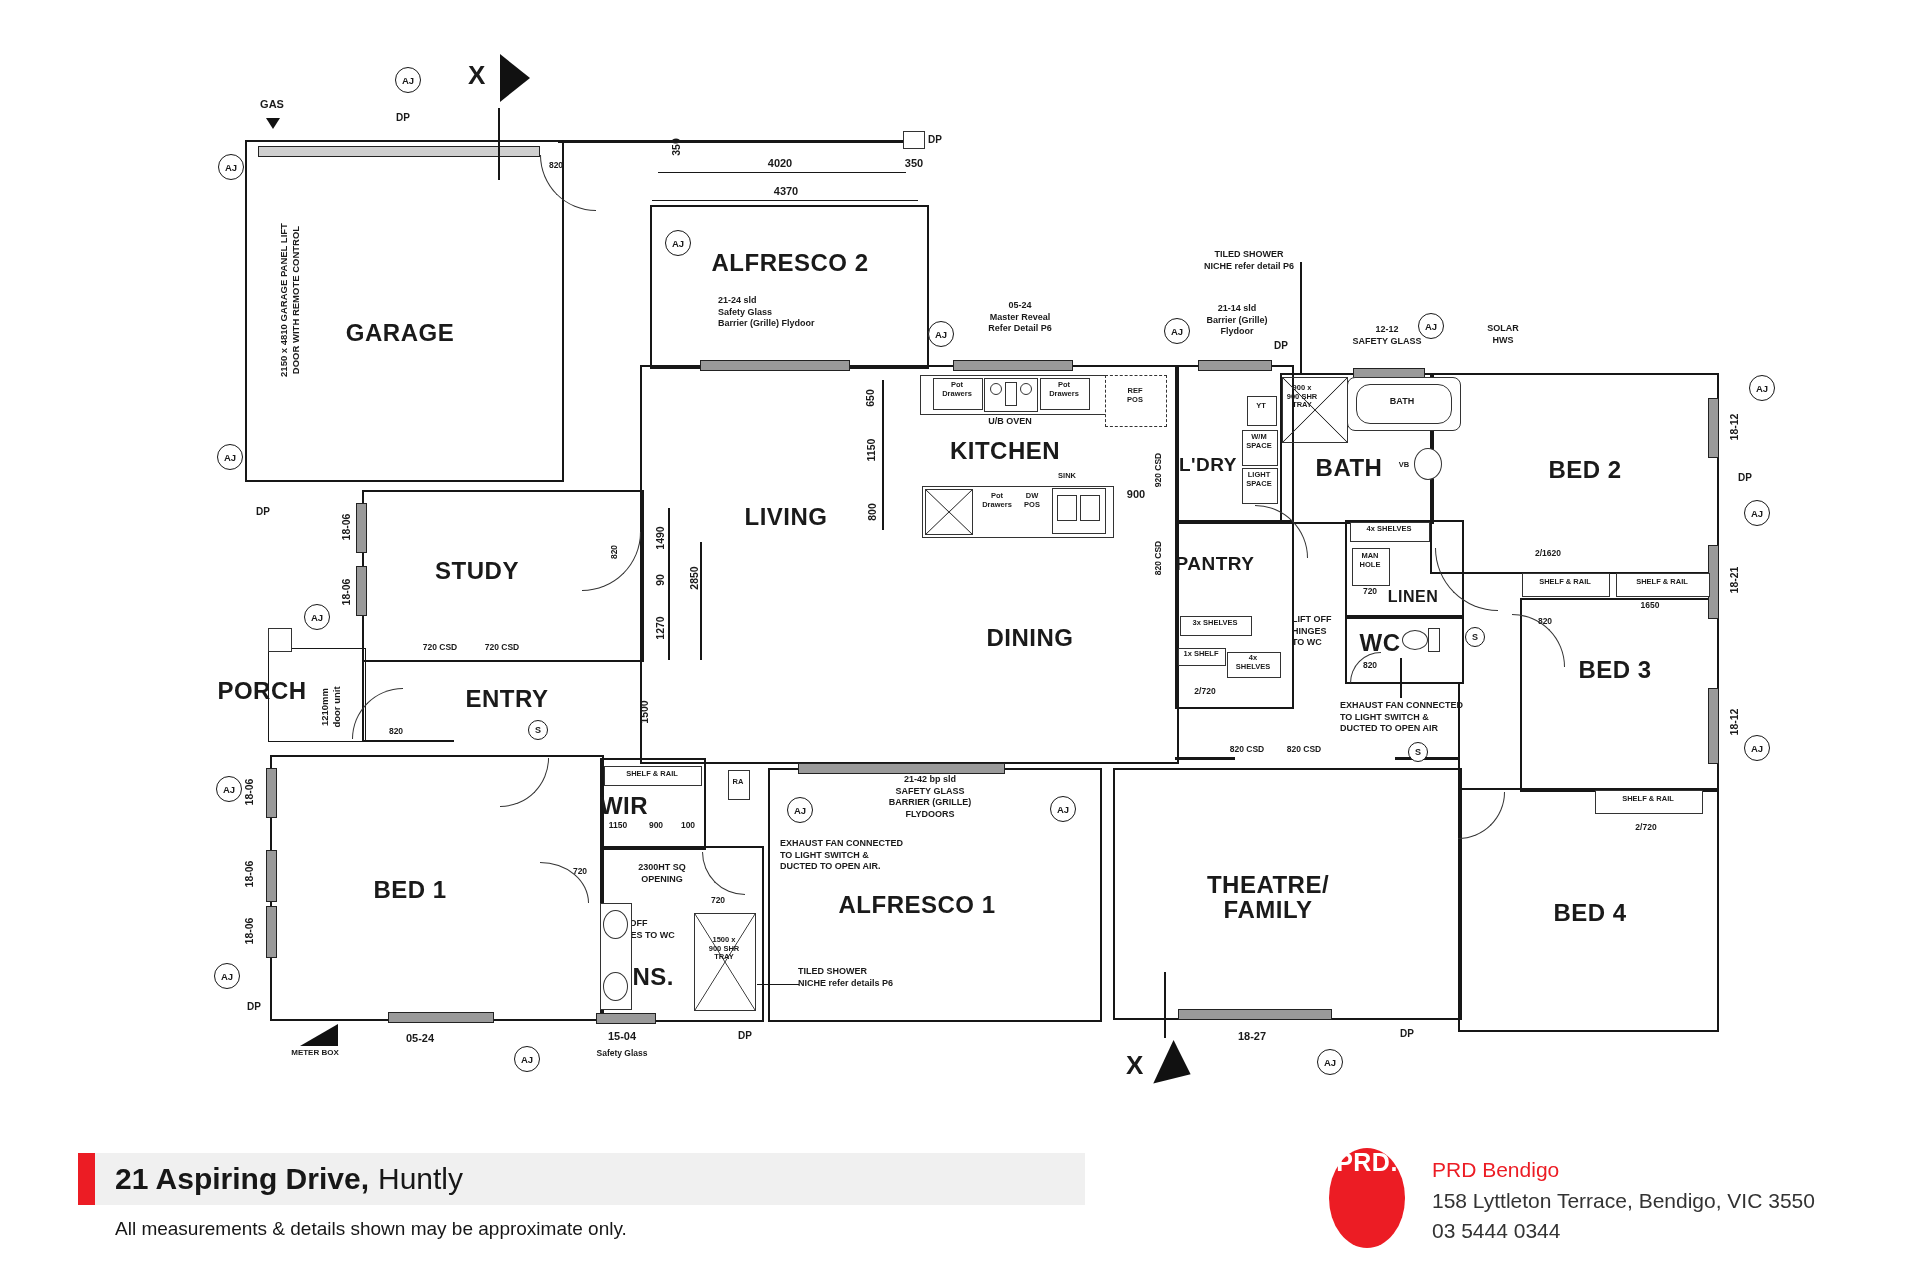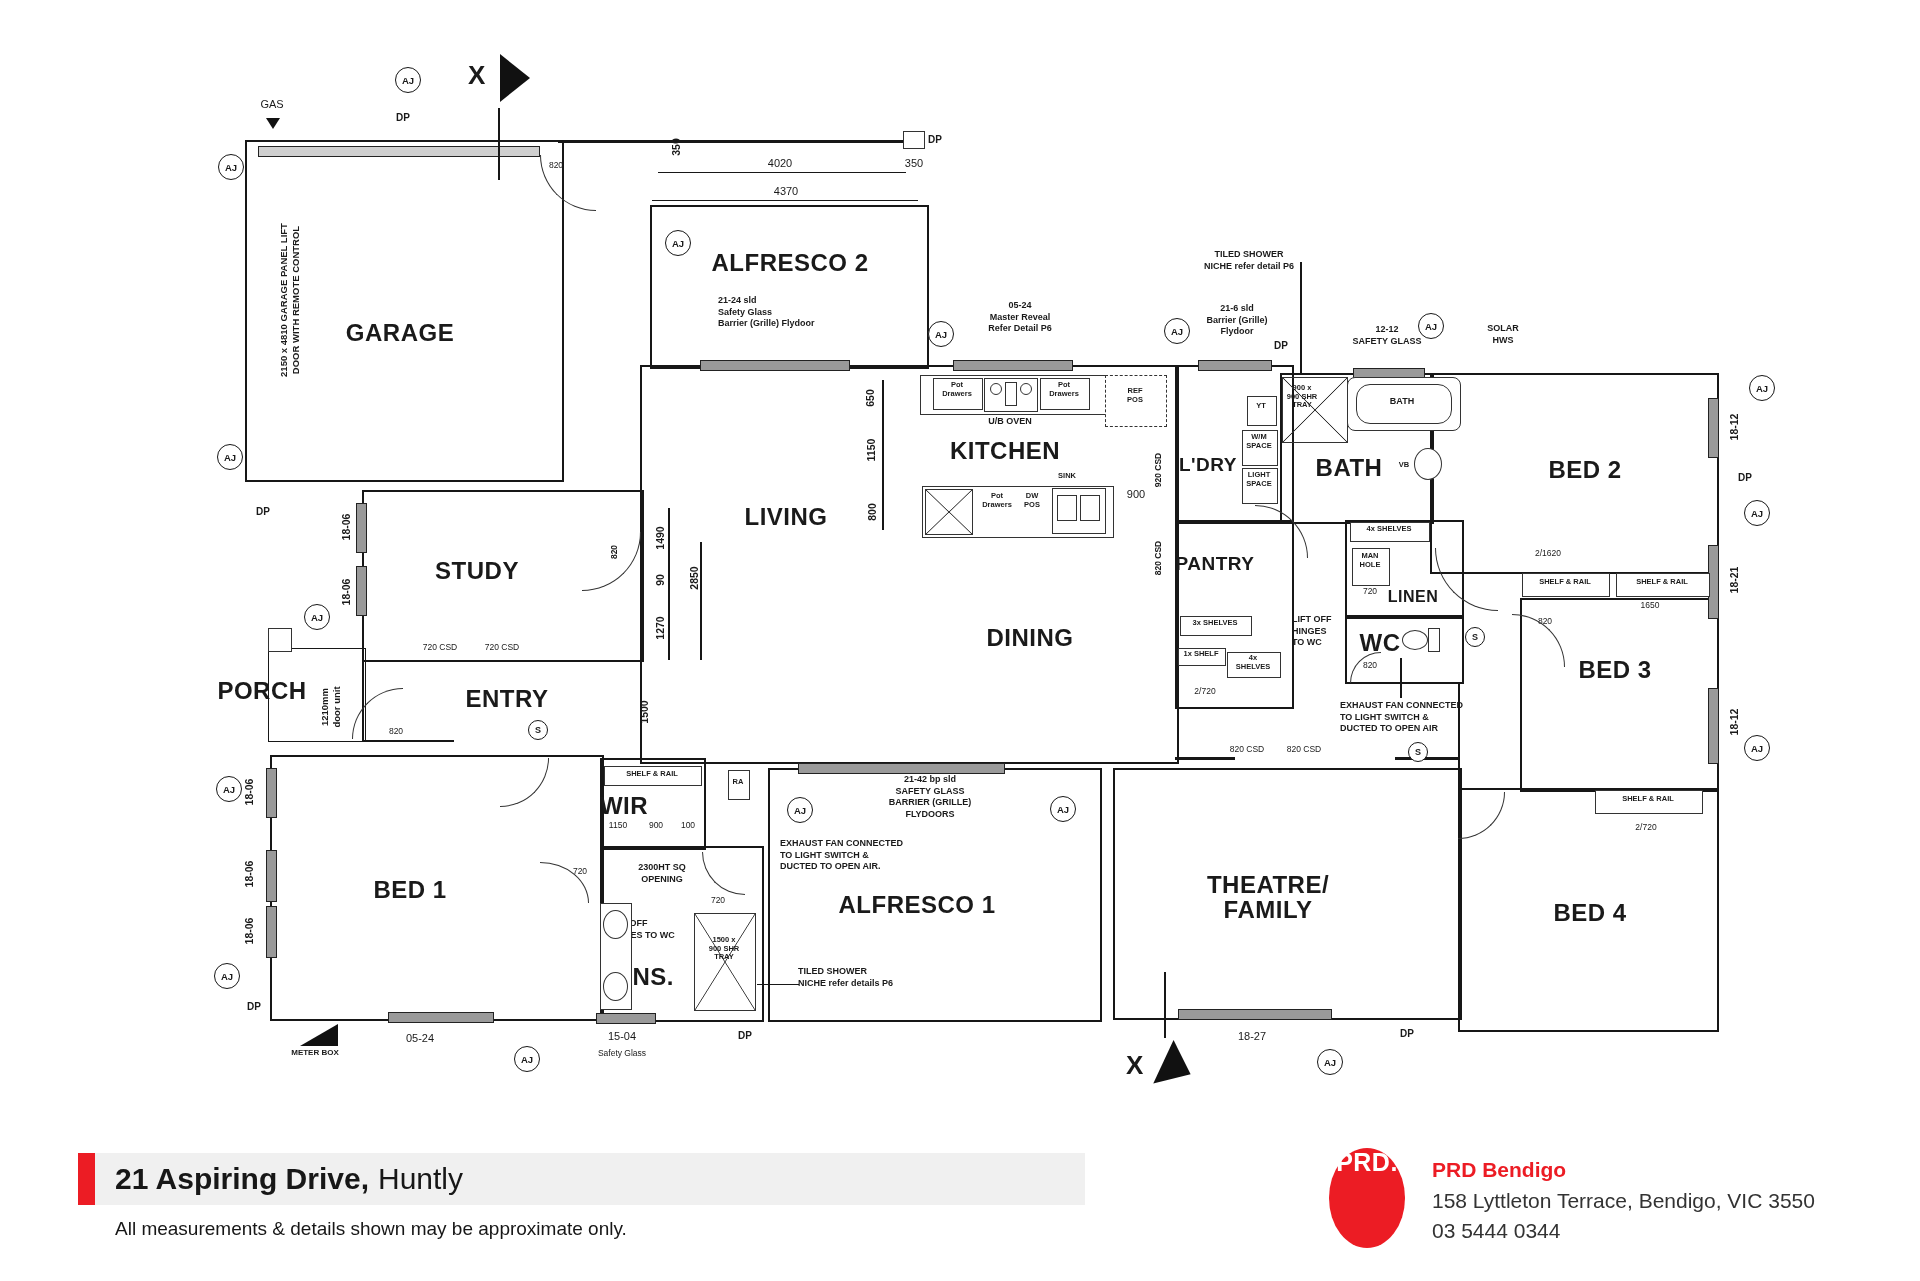--- a/index.html
+++ b/index.html
@@ -14,21 +14,21 @@
       letter-spacing:.5px;white-space:pre-line;text-align:center;line-height:1.05}
   .rl.md{font-size:19px}
   .rl.sm{font-size:16px}
   
   .note{position:absolute;font-size:9px;font-weight:bold;line-height:1.3;white-space:pre-line;
         text-align:center;transform:translate(-50%,0)}
   .note.ln{text-align:left;transform:none}
   .vnote{position:absolute;font-size:9.5px;font-weight:bold;line-height:1.3;white-space:pre-line;
         text-align:center;transform:translate(-50%,-50%) rotate(-90deg);width:300px}
   
-  .dim{position:absolute;font-size:11px;font-weight:normal;transform:translate(-50%,0)}
+  .dim{position:absolute;font-size:11px;font-weight:bold;transform:translate(-50%,0)}
   .dim.sm{font-size:8.5px}
   .vdim{position:absolute;font-size:10.5px;font-weight:bold;white-space:nowrap;
         transform:translate(-50%,-50%) rotate(-90deg)}
   .vdim.sm{font-size:8.5px}
   
   .win{position:absolute;background:#9a9a9a;border:1px solid #222}
   .win.lite{background:#cfcfcf}
   
   .mk{position:absolute;width:24px;height:24px;border:1.6px solid #171717;border-radius:50%;
       background:#fff;font-size:9.5px;font-weight:bold;display:flex;align-items:center;
@@ -68,21 +68,21 @@
   
   .fbar{position:absolute;left:78px;top:1153px;width:17px;height:52px;background:#ec1c24}
   .fband{position:absolute;left:95px;top:1153px;width:990px;height:52px;background:#f0f0f0;
          display:flex;align-items:center;padding-left:20px;box-sizing:border-box}
   .ft-bold{font-size:30px;font-weight:bold;color:#171717}
   .ft-light{font-size:30px;font-weight:normal;color:#171717;margin-left:9px}
   .fdisc{position:absolute;left:115px;top:1218px;font-size:19px;color:#171717}
   .flogo{position:absolute;left:1329px;top:1148px;width:76px;height:100px;background:#ec1c24;
          border-radius:50%;display:flex;align-items:flex-start;justify-content:center}
   .flogo span{color:#fff;font-size:25px;font-weight:bold;letter-spacing:.5px}
-  .fo-name{position:absolute;left:1432px;top:1158px;font-size:21px;font-weight:bold;color:#ec1c24}
+  .fo-name{position:absolute;left:1432px;top:1158px;font-size:21px;font-weight:normal;color:#ec1c24}
   .fo-addr{position:absolute;left:1432px;top:1189px;font-size:21px;color:#333}
   .fo-phone{position:absolute;left:1432px;top:1219px;font-size:21px;color:#333}
 </style>
 </head>
 <body>
 
 <div class="abs" style="left:0;top:0;width:1920px;height:1150px">
 
   <div class="room" style="left:245px;top:140px;width:315px;height:338px"></div>
   <div class="room" style="left:650px;top:205px;width:275px;height:160px"></div>
@@ -152,21 +152,21 @@
 FAMILY</div>
 
   <div class="vnote" style="left:290px;top:300px">2150 x 4810 GARAGE PANEL LIFT
 DOOR WITH REMOTE CONTROL</div>
   <div class="note ln" style="left:718px;top:295px">21-24 sld
 Safety Glass
 Barrier (Grille) Flydoor</div>
   <div class="note" style="left:1020px;top:300px">05-24
 Master Reveal
 Refer Detail P6</div>
-  <div class="note" style="left:1237px;top:303px">21-6 sld
+  <div class="note" style="left:1237px;top:303px">21-14 sld
 Barrier (Grille)
 Flydoor</div>
   <div class="note" style="left:1387px;top:324px">12-12
 SAFETY GLASS</div>
   <div class="note" style="left:1503px;top:323px">SOLAR
 HWS</div>
   <div class="note" style="left:1249px;top:249px">TILED SHOWER
 NICHE refer detail P6</div>
   <div class="note ln" style="left:798px;top:966px">TILED SHOWER
 NICHE refer details P6</div>

